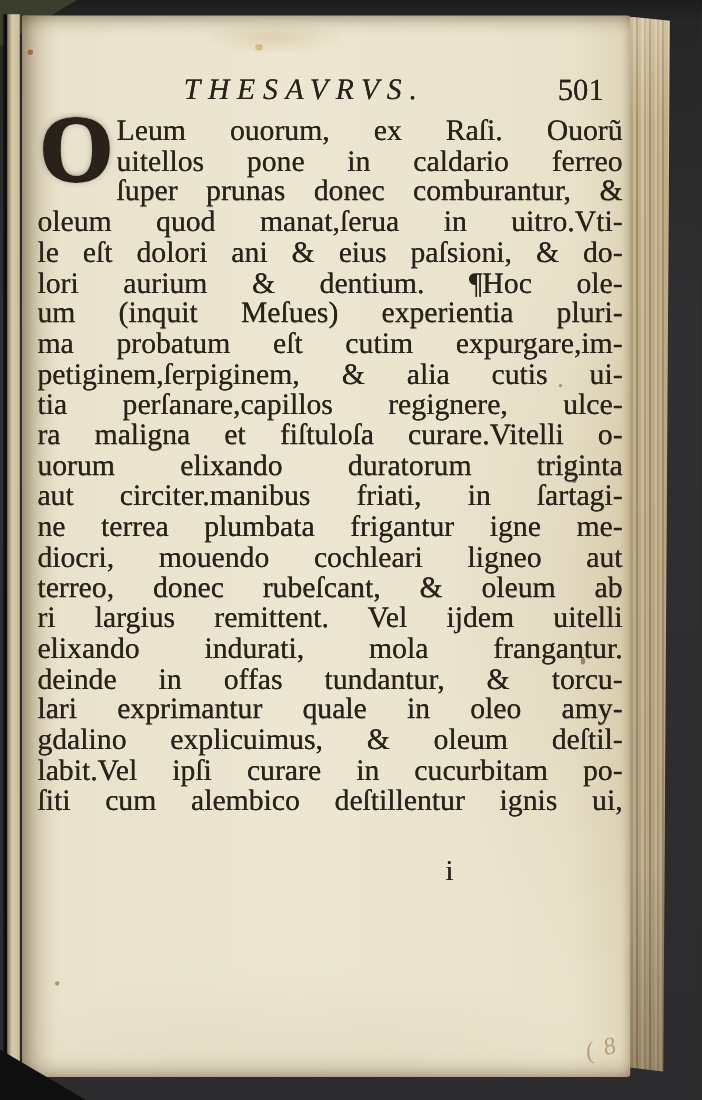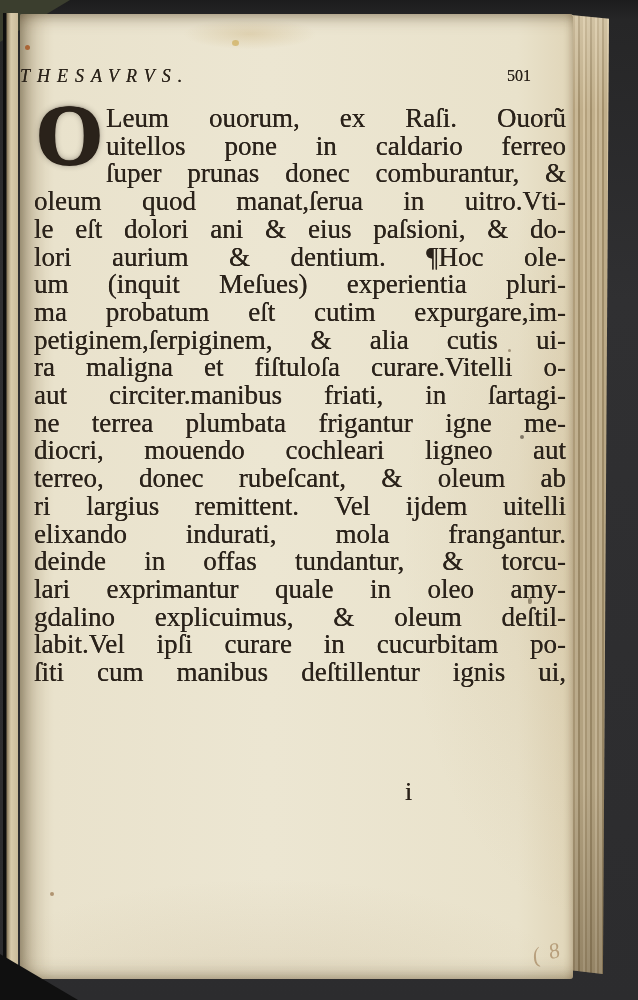--- a/index.html
+++ b/index.html
@@ -30,24 +30,24 @@
       radial-gradient(ellipse 420px 160px at 45% 102%,rgba(160,130,80,.14),transparent 75%),
       linear-gradient(90deg,#d6cbae 0,#e9e2cc 34px,#ece6d2 45%,#e9e2cb 90%,#e0d5b8 100%);
     box-shadow:
       inset 16px 0 22px -14px rgba(60,45,25,.6),
       inset -5px 0 10px -5px rgba(120,95,60,.45),
       inset 0 13px 16px -11px rgba(90,70,40,.5),
       inset 0 -15px 18px -13px rgba(90,70,40,.45);
     border-radius:2px 3px 3px 4px;color:#2a221a;}
   
   .header{position:absolute;left:0;top:52px;width:100%;height:32px;}
-  .running-title{position:absolute;left:0;right:40px;
-    font-style:italic;font-size:18px;letter-spacing:7px;
+  .running-title{position:absolute;left:0;right:40px;text-align:center;
+    font-style:italic;font-size:27px;letter-spacing:7px;
     text-shadow:0 0 .6px rgba(42,34,26,.9);white-space:nowrap;}
-  .page-number{position:absolute;right:42px;top:1px;font-size:16px;
+  .page-number{position:absolute;right:24px;top:1px;font-size:28px;
     text-shadow:0 0 .5px rgba(42,34,26,.9);}
   
   .bodytext{position:absolute;left:14px;top:91px;width:532px;font-size:27px;
     line-height:27.7px;text-shadow:0 0 .5px rgba(42,34,26,.85),.3px .3px 0 rgba(42,34,26,.3);}
   .dropcap{float:left;width:66px;height:55px;font-size:86px;line-height:57px;
     font-weight:700;margin:2px 4px 0 2px;text-align:center;
     text-shadow:0 0 1.5px currentcolor,1px 0 0 currentcolor,-1px 0 0 currentcolor,0 1px 0 currentcolor,0 0 6px rgba(42,34,26,.45);}
   .tl{text-align:justify;text-align-last:justify;white-space:normal;}
   .catchword{position:absolute;left:385px;top:763px;font-size:26px;
     text-shadow:0 0 .5px rgba(42,34,26,.85);}
@@ -83,32 +83,34 @@
       <span class="dropcap">O</span>
       <div class="tl">Leum ouorum, ex Raſi. Ouorũ</div>
       <div class="tl">uitellos pone in caldario ferreo</div>
       <div class="tl">ſuper prunas donec comburantur, &amp;</div>
       <div class="tl">oleum quod manat,ſerua in uitro.Vti-</div>
       <div class="tl">le eſt dolori ani &amp; eius paſsioni, &amp; do-</div>
       <div class="tl">lori aurium &amp; dentium. ¶Hoc ole-</div>
       <div class="tl">um (inquit Meſues) experientia pluri-</div>
       <div class="tl">ma probatum eſt cutim expurgare,im-</div>
       <div class="tl">petiginem,ſerpiginem, &amp; alia cutis ui-</div>
+      <div class="tl">tia perſanare,capillos regignere, ulce-</div>
       <div class="tl">ra maligna et fiſtuloſa curare.Vitelli o-</div>
+      <div class="tl">uorum elixando duratorum triginta</div>
       <div class="tl">aut circiter.manibus friati, in ſartagi-</div>
       <div class="tl">ne terrea plumbata frigantur igne me-</div>
       <div class="tl">diocri, mouendo cochleari ligneo aut</div>
       <div class="tl">terreo, donec rubeſcant, &amp; oleum ab</div>
       <div class="tl">ri largius remittent. Vel ijdem uitelli</div>
       <div class="tl">elixando indurati, mola frangantur.</div>
       <div class="tl">deinde in offas tundantur, &amp; torcu-</div>
       <div class="tl">lari exprimantur quale in oleo amy-</div>
       <div class="tl">gdalino explicuimus, &amp; oleum deſtil-</div>
       <div class="tl">labit.Vel ipſi curare in cucurbitam po-</div>
-      <div class="tl">ſiti cum manibus deſtillentur ignis ui,</div>
+      <div class="tl">ſiti cum alembico deſtillentur ignis ui,</div>
     </div>
 
     <div class="catchword">i</div>
 
     <div class="speck sp1"></div>
     <div class="speck sp2"></div>
     <div class="speck sp3"></div>
     <div class="speck sp4"></div>
     <div class="speck sp5"></div>
     <div class="speck sp6"></div>

